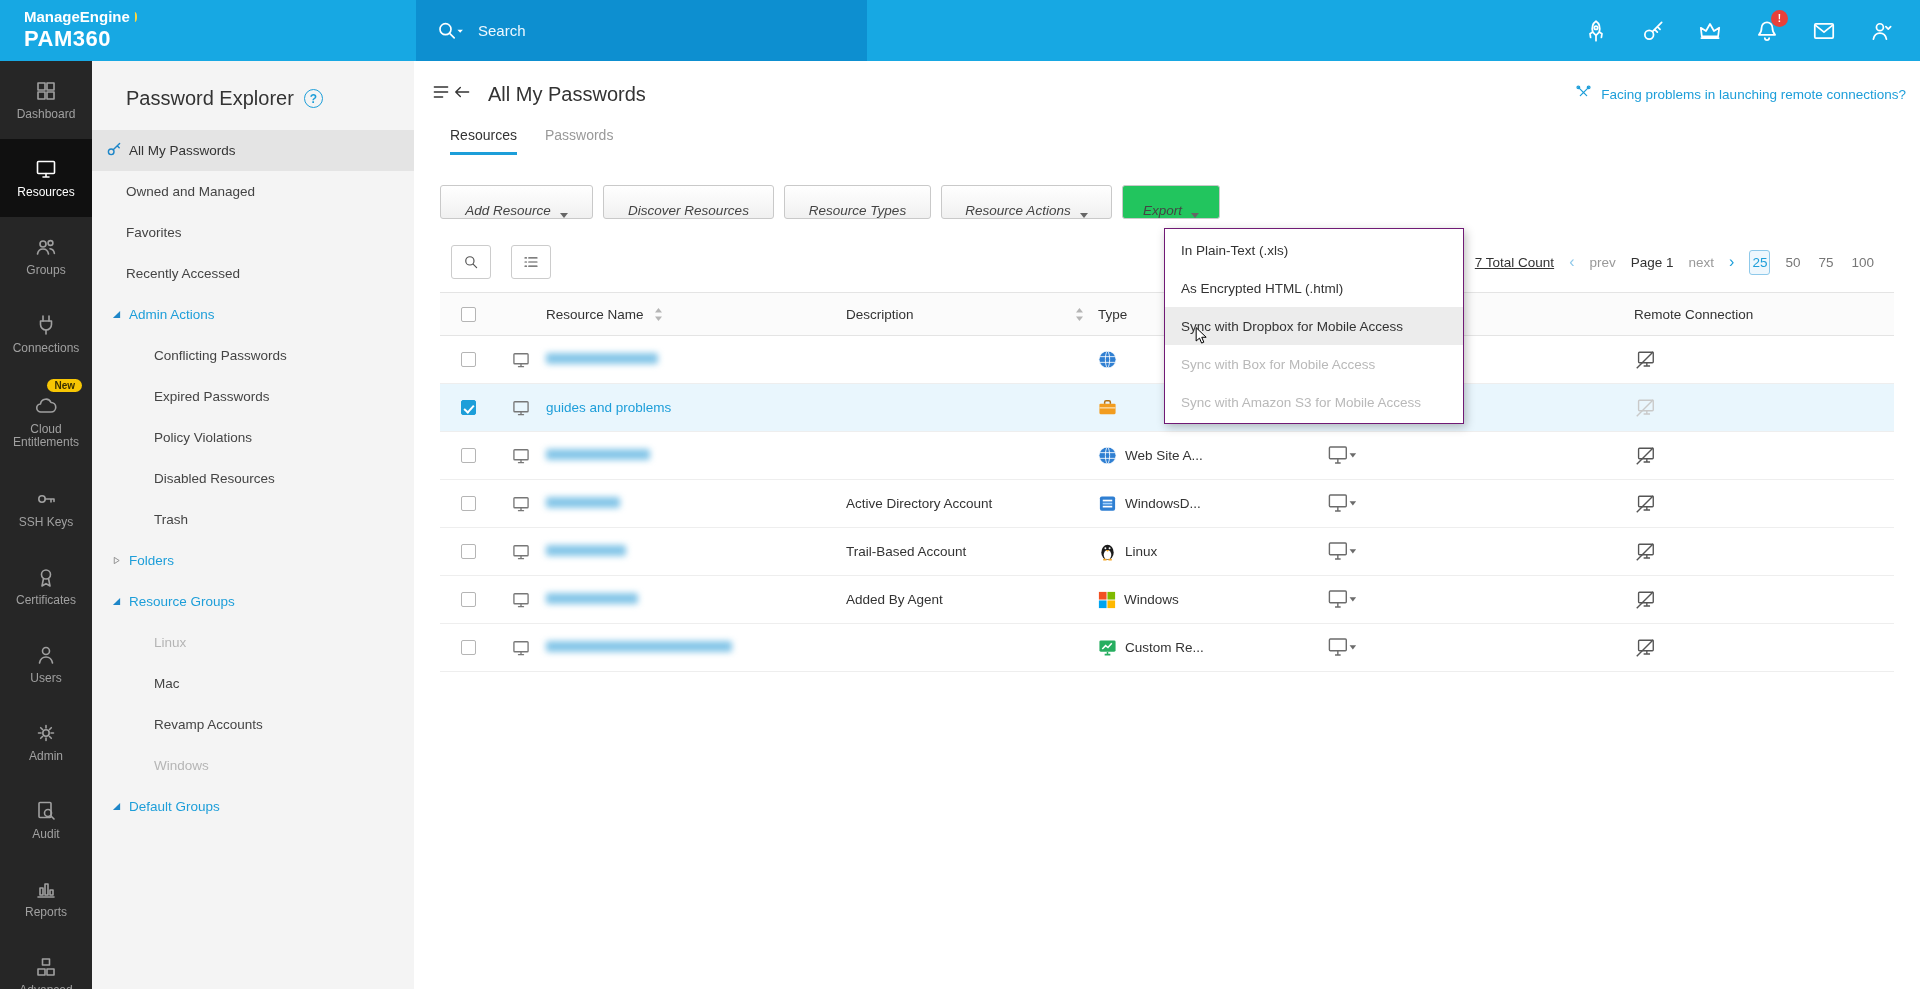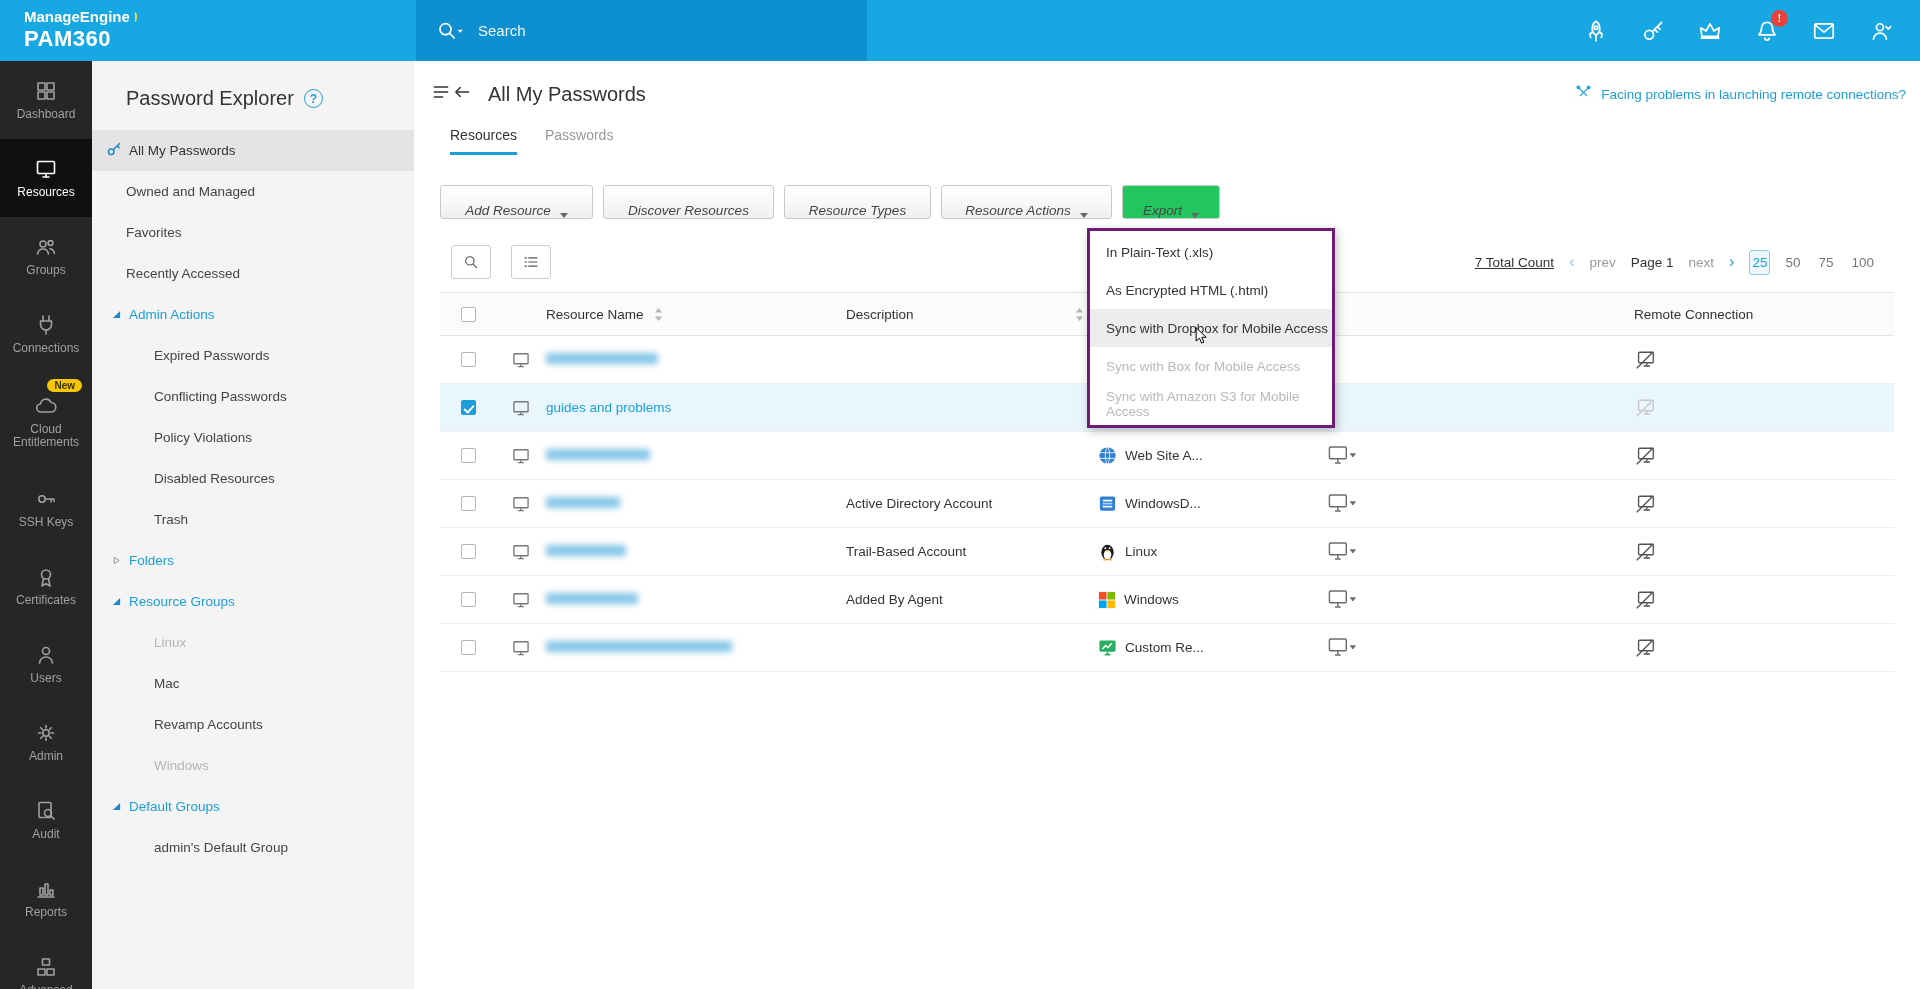--- a/index.html
+++ b/index.html
@@ -85,21 +85,21 @@
   .rname { color:#1d9ed9; text-decoration:none; cursor:pointer; }
   .blur { display:inline-block; height:11px; border-radius:2px; background:#85c6e8; filter:blur(3px); }
   .c-type { display:flex; align-items:center; gap:8px; }
   .c-type .ticon { display:flex; }
   .c-conn { display:flex; justify-content:center; cursor:pointer; }
   .c-remote { padding-left:236px; color:#555; cursor:pointer; }
   .c-remote.dim { color:#c9c9c9; }
   .c-remote svg { display:block; }
 
   
-  .menu { position:fixed; left:1087px; top:228px; width:248px; background:#fff; border:3px solid #701a75; box-shadow:2px 3px 9px rgba(0,0,0,.25); z-index:60; padding:2px 0; }
+  .menu { position:fixed; left:1164px; top:228px; width:300px; background:#fff; border:1px solid #701a75; box-shadow:2px 3px 9px rgba(0,0,0,.25); z-index:60; padding:2px 0; }
   .mitem { height:38px; display:flex; align-items:center; padding-left:16px; font-size:13.5px; color:#333; cursor:pointer; }
   .mitem.hover { background:#ececec; }
   .mitem.disabled { color:#b9b9b9; cursor:default; }
 
   .cursor { position:fixed; left:1192px; top:326px; z-index:100; pointer-events:none; }
 </style>
 </head>
 <body>
 
 <header class="topbar">
@@ -306,24 +306,24 @@
       </div>
       <div class="exp-item section">
         <span class="tri">
           <svg viewBox="0 0 10 10" width="9" height="9">
             <path d="M9 1v8H1z" fill="#1d86c8"></path>
           </svg>
         </span>
         <span>Admin Actions</span>
       </div>
       <div class="exp-item child">
+        <span>Conflicting Passwords</span>
+      </div>
+      <div class="exp-item child">
         <span>Expired Passwords</span>
-      </div>
-      <div class="exp-item child">
-        <span>Conflicting Passwords</span>
       </div>
       <div class="exp-item child">
         <span>Policy Violations</span>
       </div>
       <div class="exp-item child">
         <span>Disabled Resources</span>
       </div>
       <div class="exp-item child">
         <span>Trash</span>
       </div>
@@ -355,23 +355,20 @@
       <div class="exp-item child muted">
         <span>Windows</span>
       </div>
       <div class="exp-item section">
         <span class="tri">
           <svg viewBox="0 0 10 10" width="9" height="9">
             <path d="M9 1v8H1z" fill="#1d86c8"></path>
           </svg>
         </span>
         <span>Default Groups</span>
-      </div>
-      <div class="exp-item child">
-        <span>admin's Default Group</span>
       </div>
     </div>
 </aside>
 
 <main class="main">
   <div class="mhead">
     <span class="collapse">
       <span id="hambIcon"><svg xmlns="http://www.w3.org/2000/svg" viewBox="0 0 24 24" fill="none" stroke="currentColor" stroke-width="1.6" stroke-linecap="round" stroke-linejoin="round">
             <path d="M4 6h16M4 12h16M4 18h10"></path>
           </svg></span>

